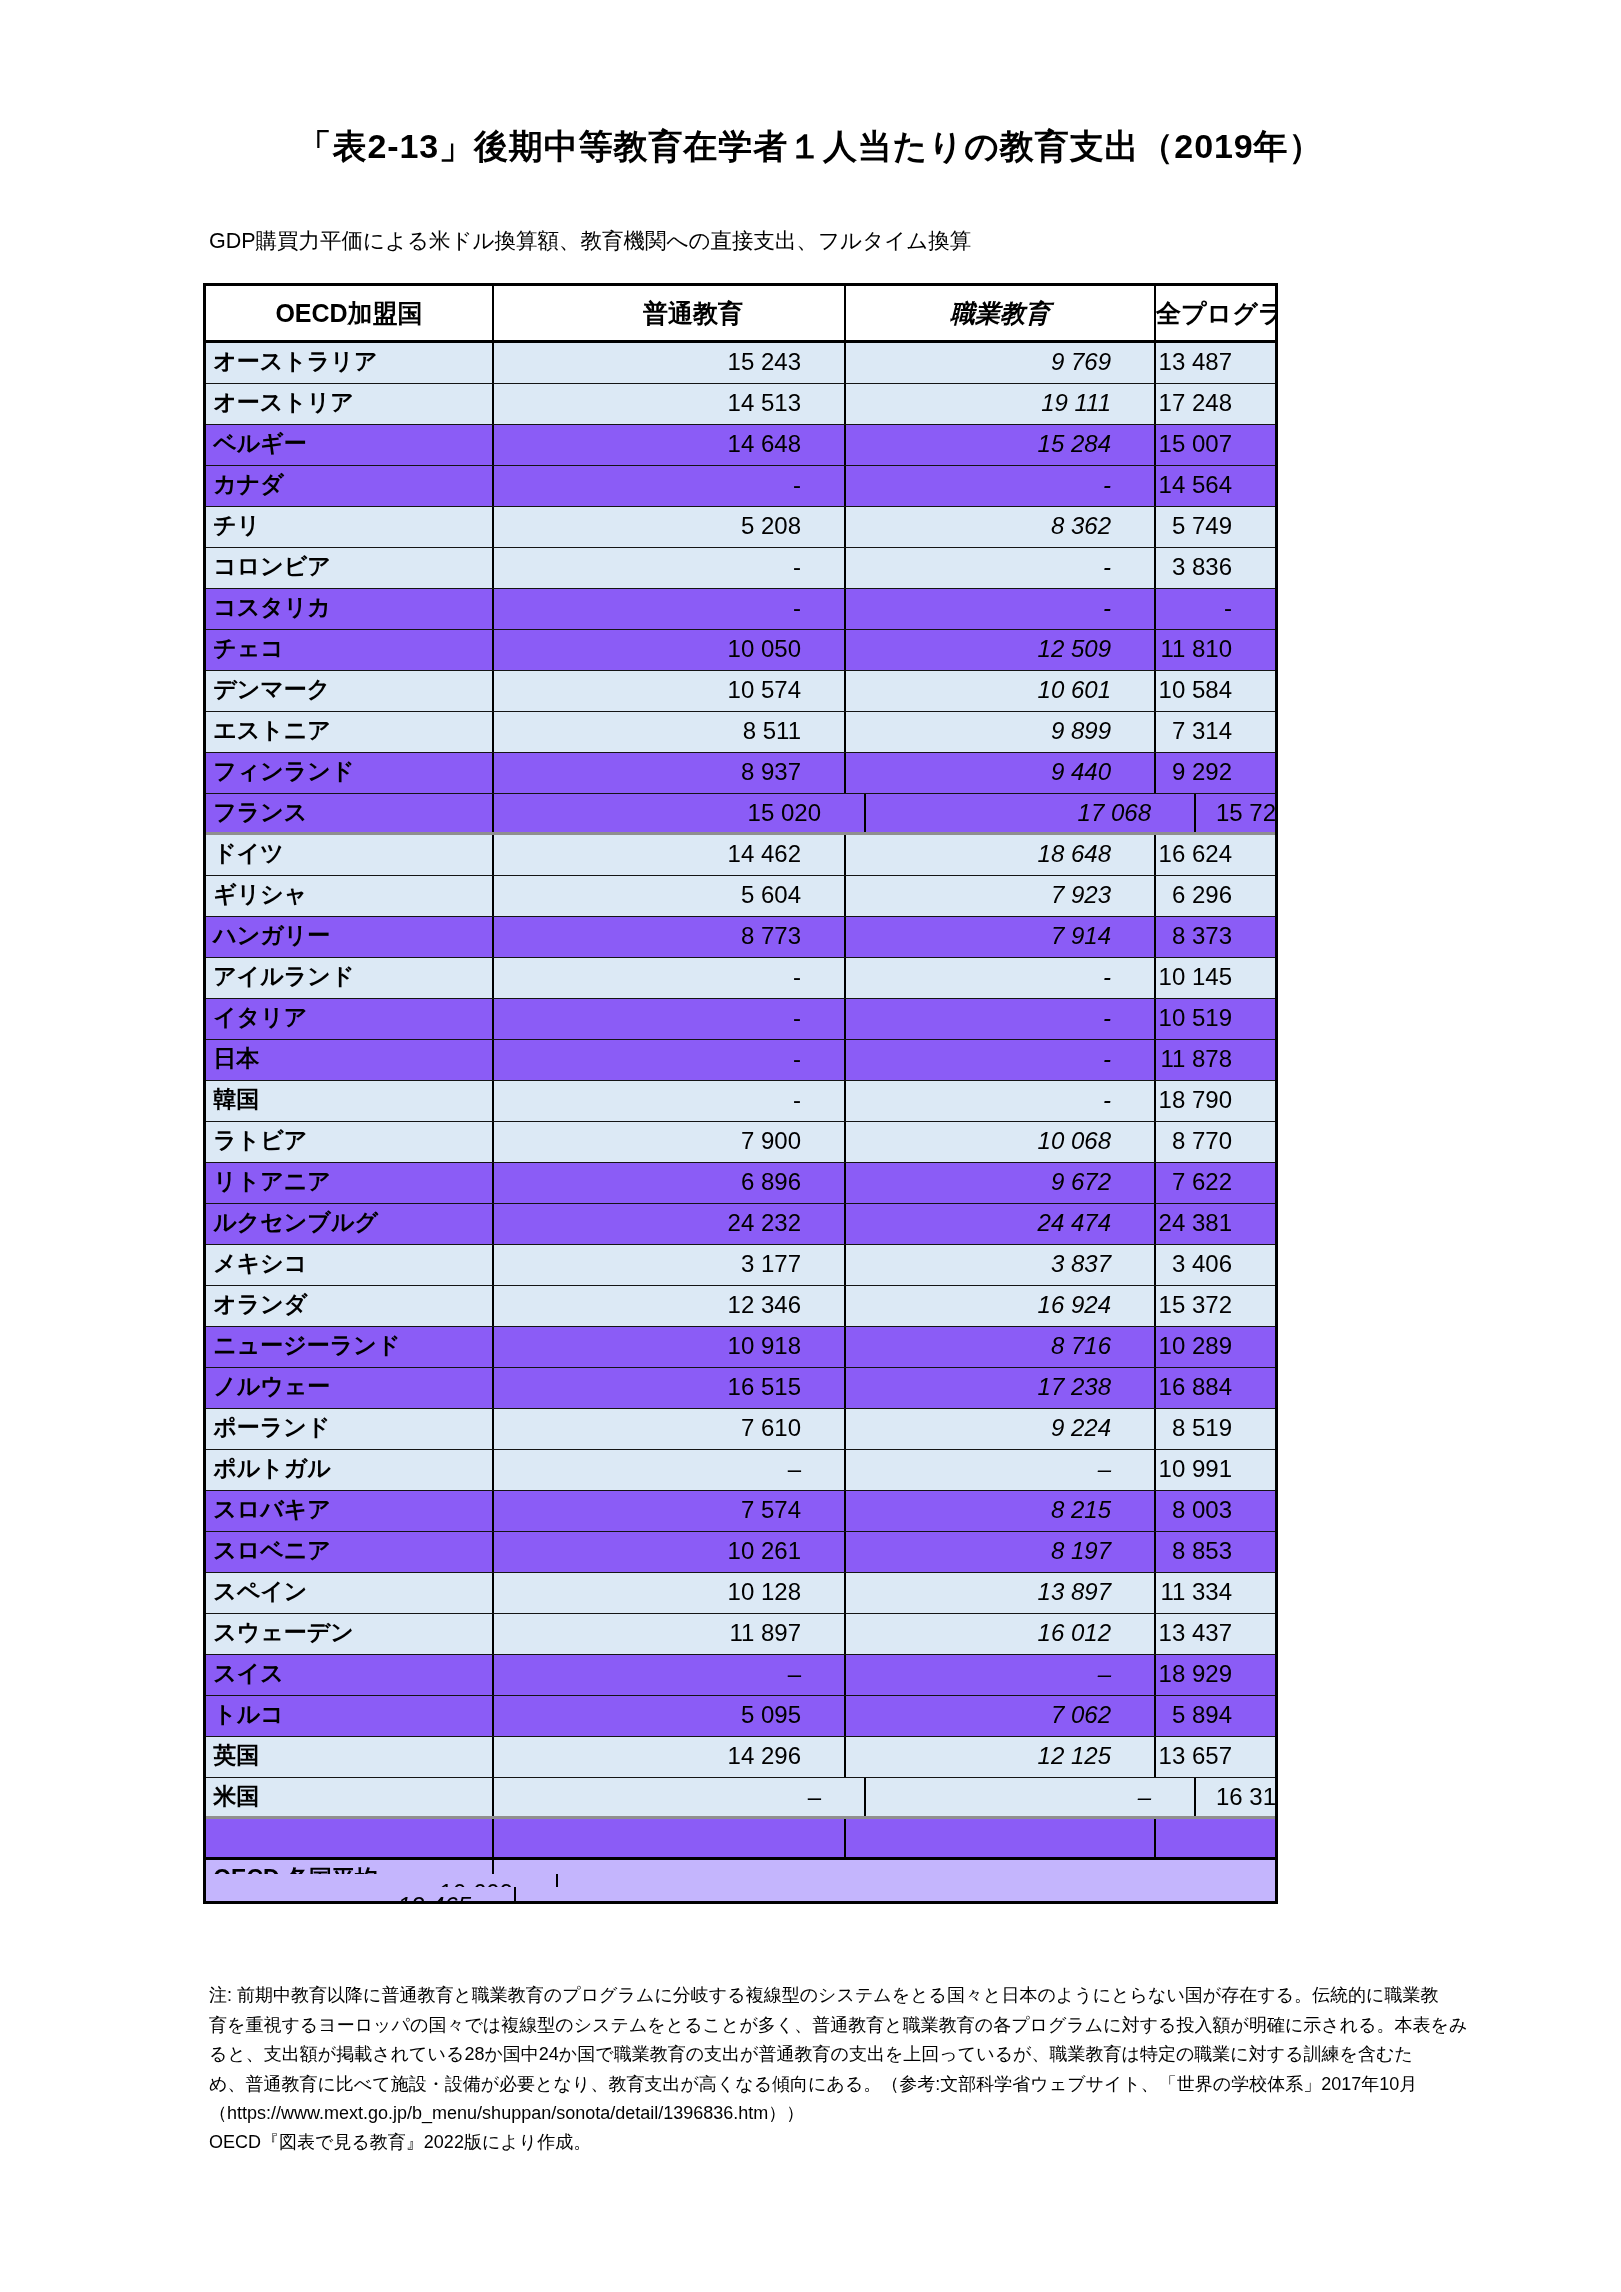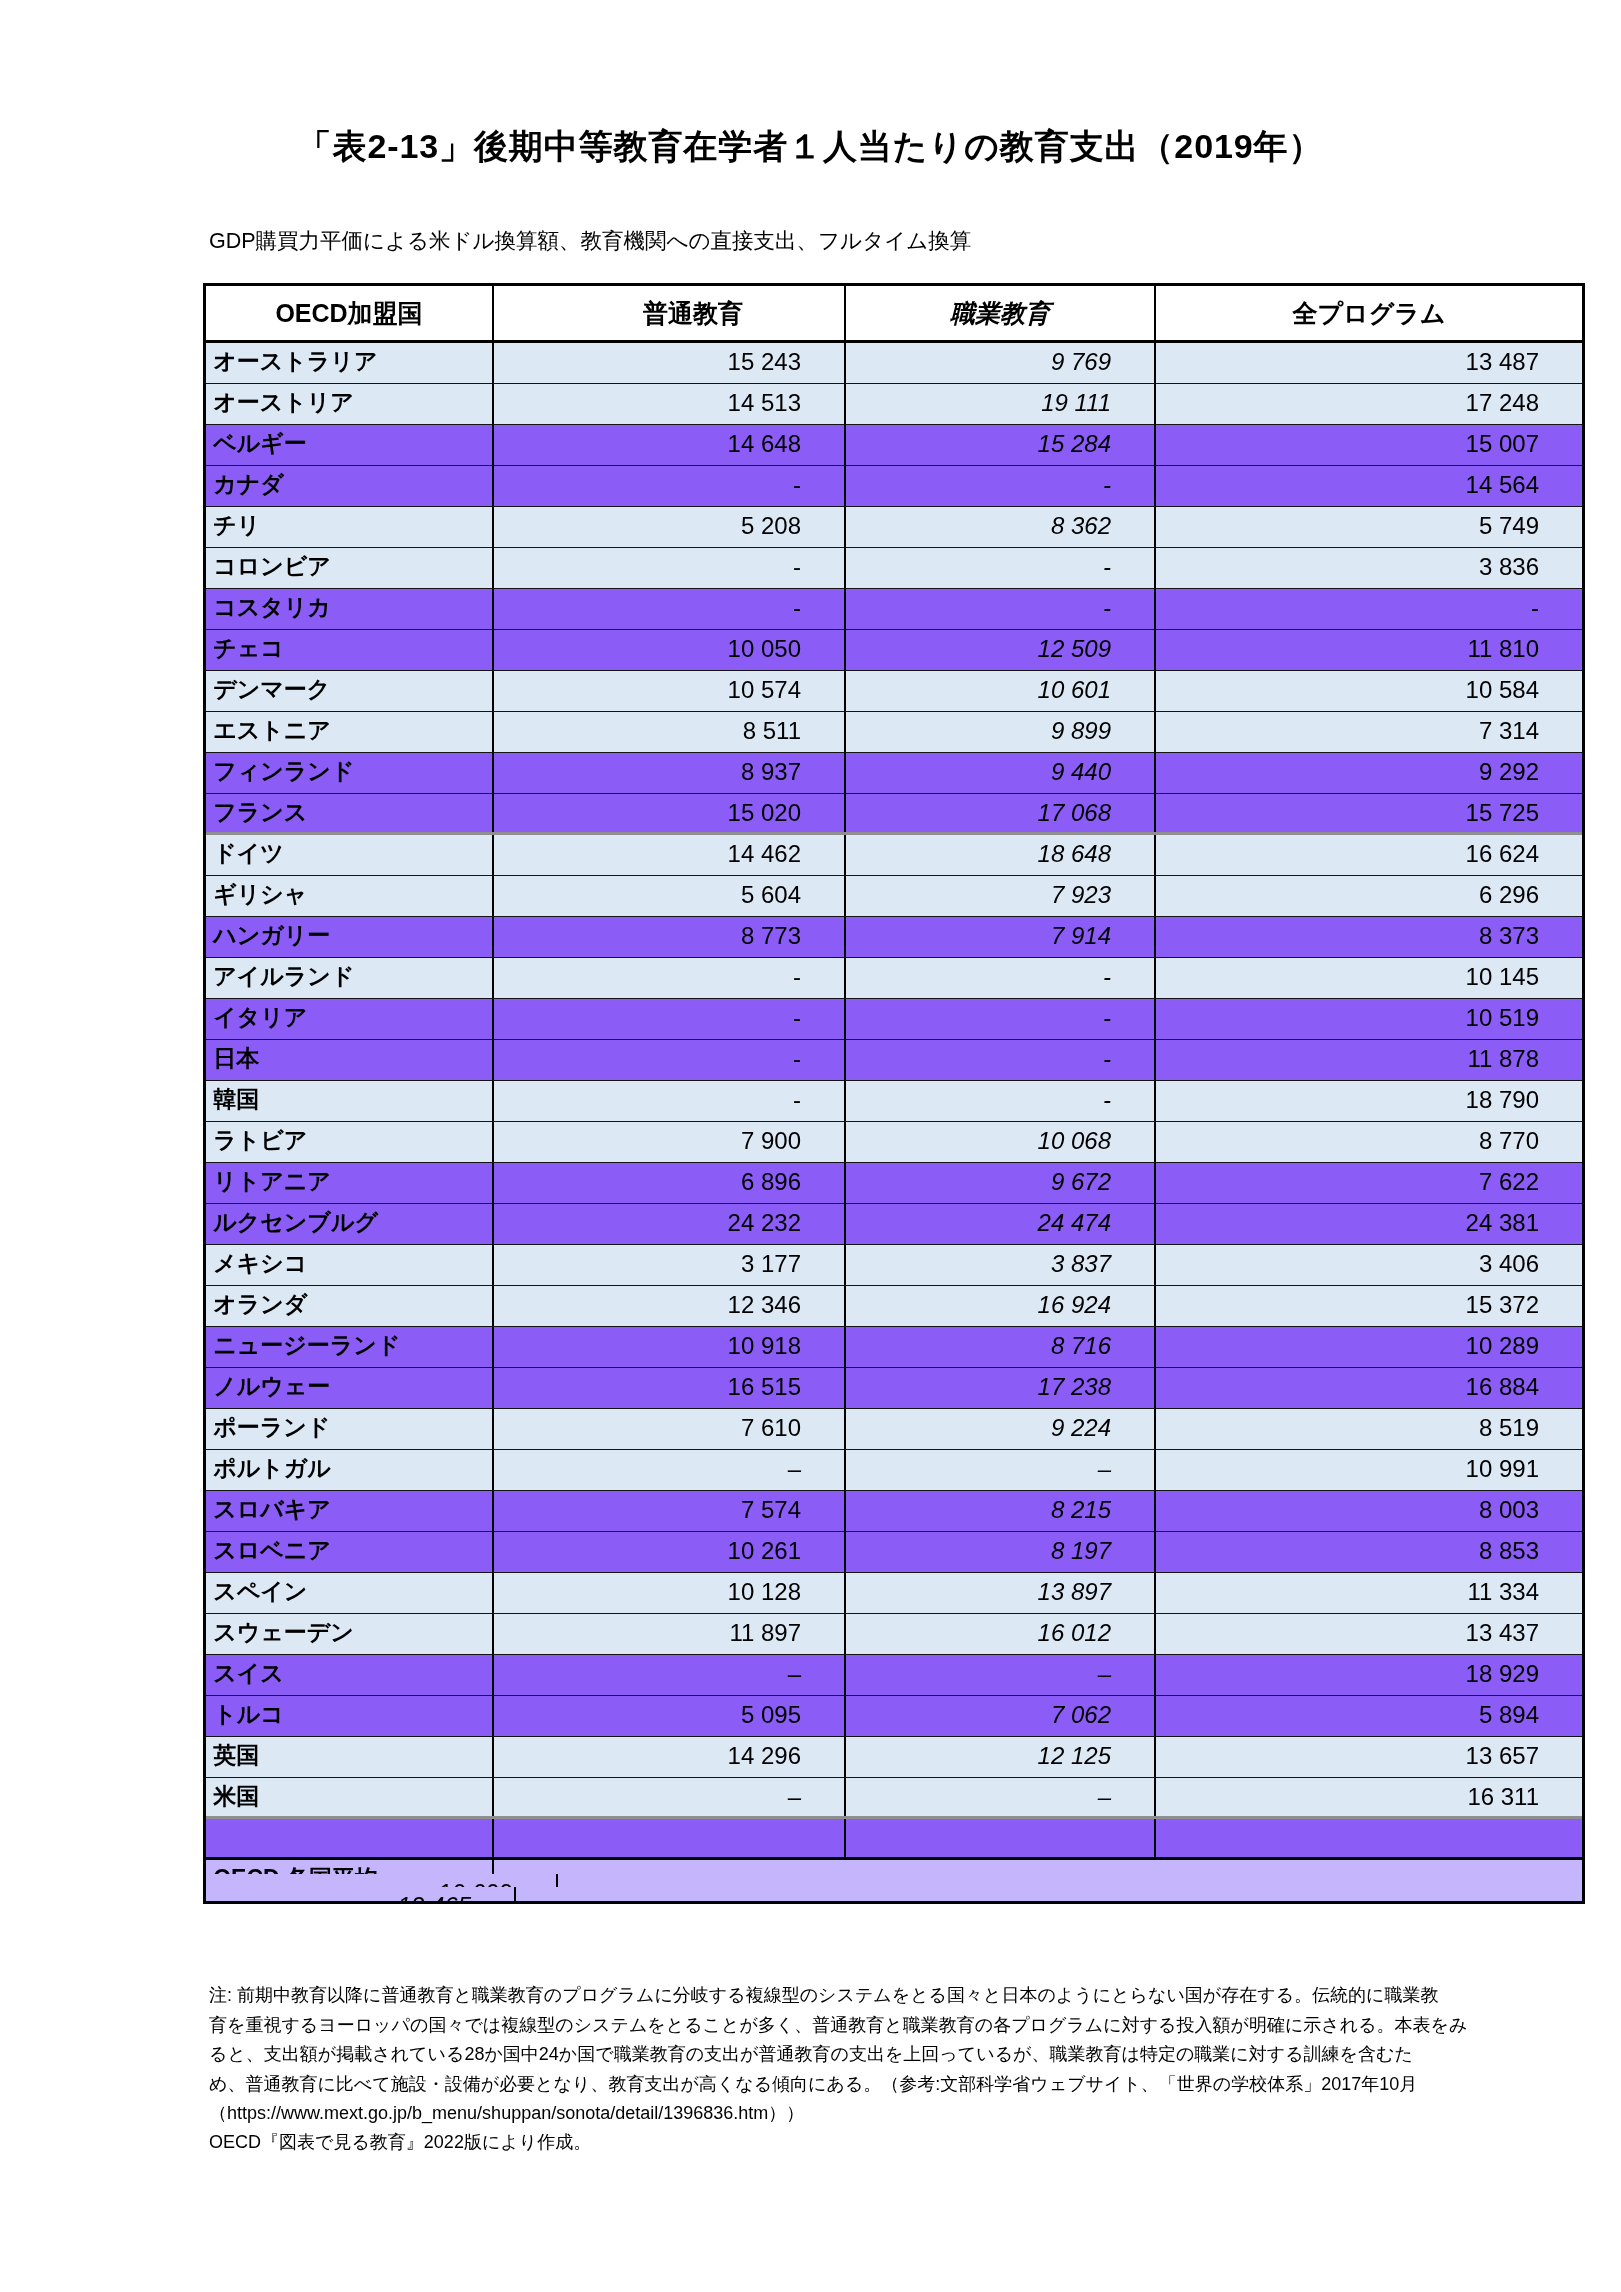--- a/index.html
+++ b/index.html
@@ -24,21 +24,21 @@
   .doc-subtitle {
     position: absolute;
     top: 226px;
     left: 209px;
     font-size: 21.5px;
   }
   .table-wrap {
     position: absolute;
     left: 203px;
     top: 283px;
-    width: 1382px;
+    width: 1075px;
     border: 3.6px solid #000000;
     box-sizing: border-box;
     background: #ffffff;
   }
   .thead {
     display: flex;
     height: 54px;
     border-bottom: 3.6px solid #000000;
     box-sizing: content-box;
     background: #ffffff;
@@ -51,21 +51,21 @@
     box-sizing: border-box;
   }
   .trow {
     display: flex;
     height: 41px;
     border-bottom: 1.8px solid #141414;
     box-sizing: border-box;
     align-items: stretch;
   }
   .trow:last-child { border-bottom: none; }
-  .trow.sep-gray  { border-bottom: 3.6px solid #8f8f8f; }
+  .trow.sep-gray  { border-bottom: 3.6px solid #8f8f8f; gap: 20px; }
   .trow.sep-thick { border-bottom: 3.6px solid #000000; }
   .shade-blue    { background: #dce9f5; }
   .shade-white   { background: #8b5cf6; }
   .shade-average { background: #c4b5fd; flex-direction: column; }
   .cell {
     box-sizing: border-box;
     overflow: hidden;
     white-space: nowrap;
   }
   .c1 { width: 288px; border-right: 2.7px solid #000000; }

